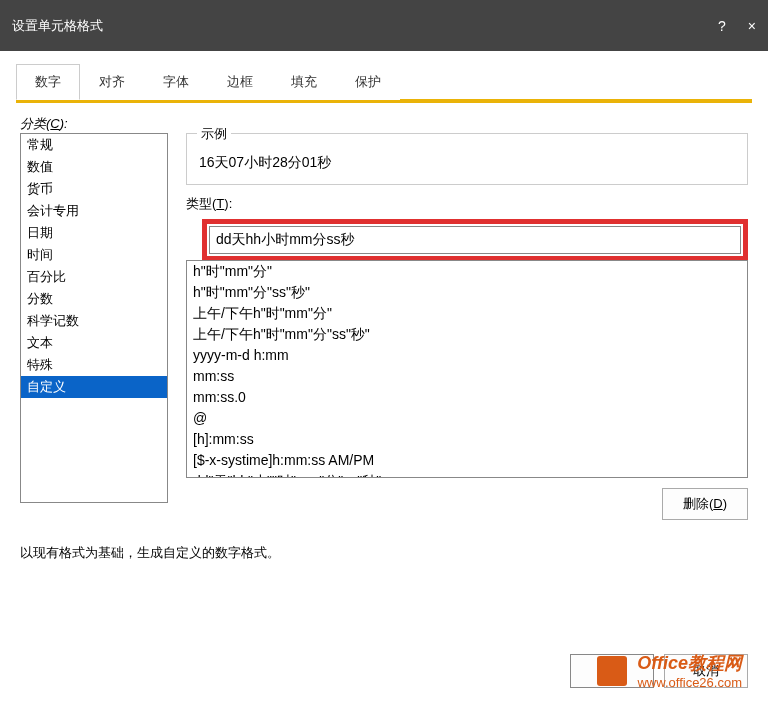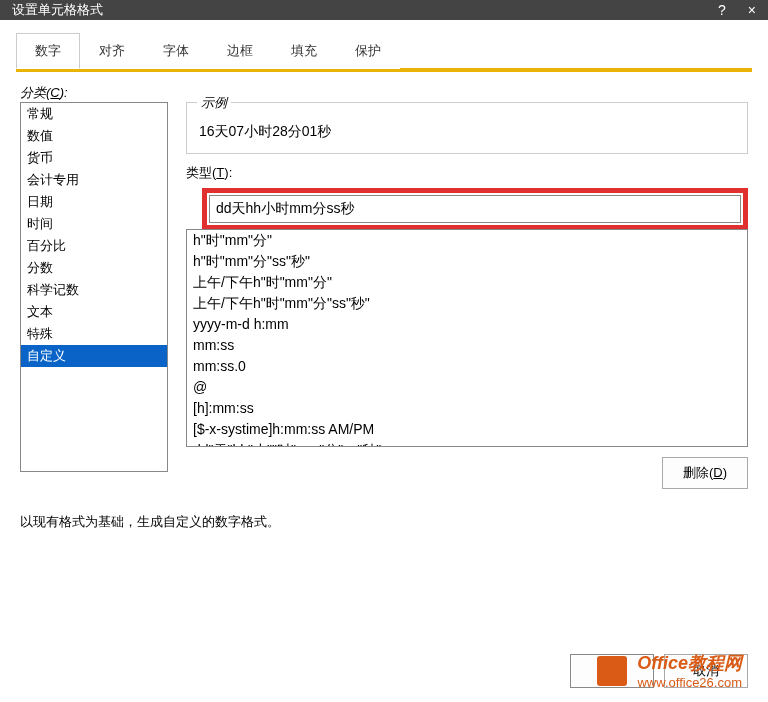--- a/index.html
+++ b/index.html
@@ -6,21 +6,21 @@
     body {
       font-family: "Microsoft YaHei", "SimSun", Arial, sans-serif;
       font-size: 13px;
       background: #fff;
       width: 768px;
       height: 702px;
       position: relative;
       overflow: hidden;
     }
     .titlebar {
-      height: 20px;
+      height: 51px;
       background: #444;
       color: #fff;
       display: flex;
       align-items: center;
       padding: 0 12px;
       justify-content: space-between;
     }
     .titlebar .title { font-size: 13px; }
     .titlebar .controls { display: flex; gap: 22px; align-items: center; font-size: 14px; }
     .titlebar .controls span { cursor: default; }
@@ -79,21 +79,20 @@
       position: relative;
       margin-bottom: 10px;
     }
     .sample-legend {
       position: absolute;
       top: -9px;
       left: 10px;
       background: #fff;
       padding: 0 4px;
       font-size: 13px;
-      font-style: italic;
     }
     .sample-value { font-size: 14px; }
     .type-label { margin-bottom: 6px; }
     .type-input-wrap {
       border: 5px solid #e03030;
       padding: 2px;
       margin-bottom: 0;
       margin-left: 16px;
     }
     .type-input {

